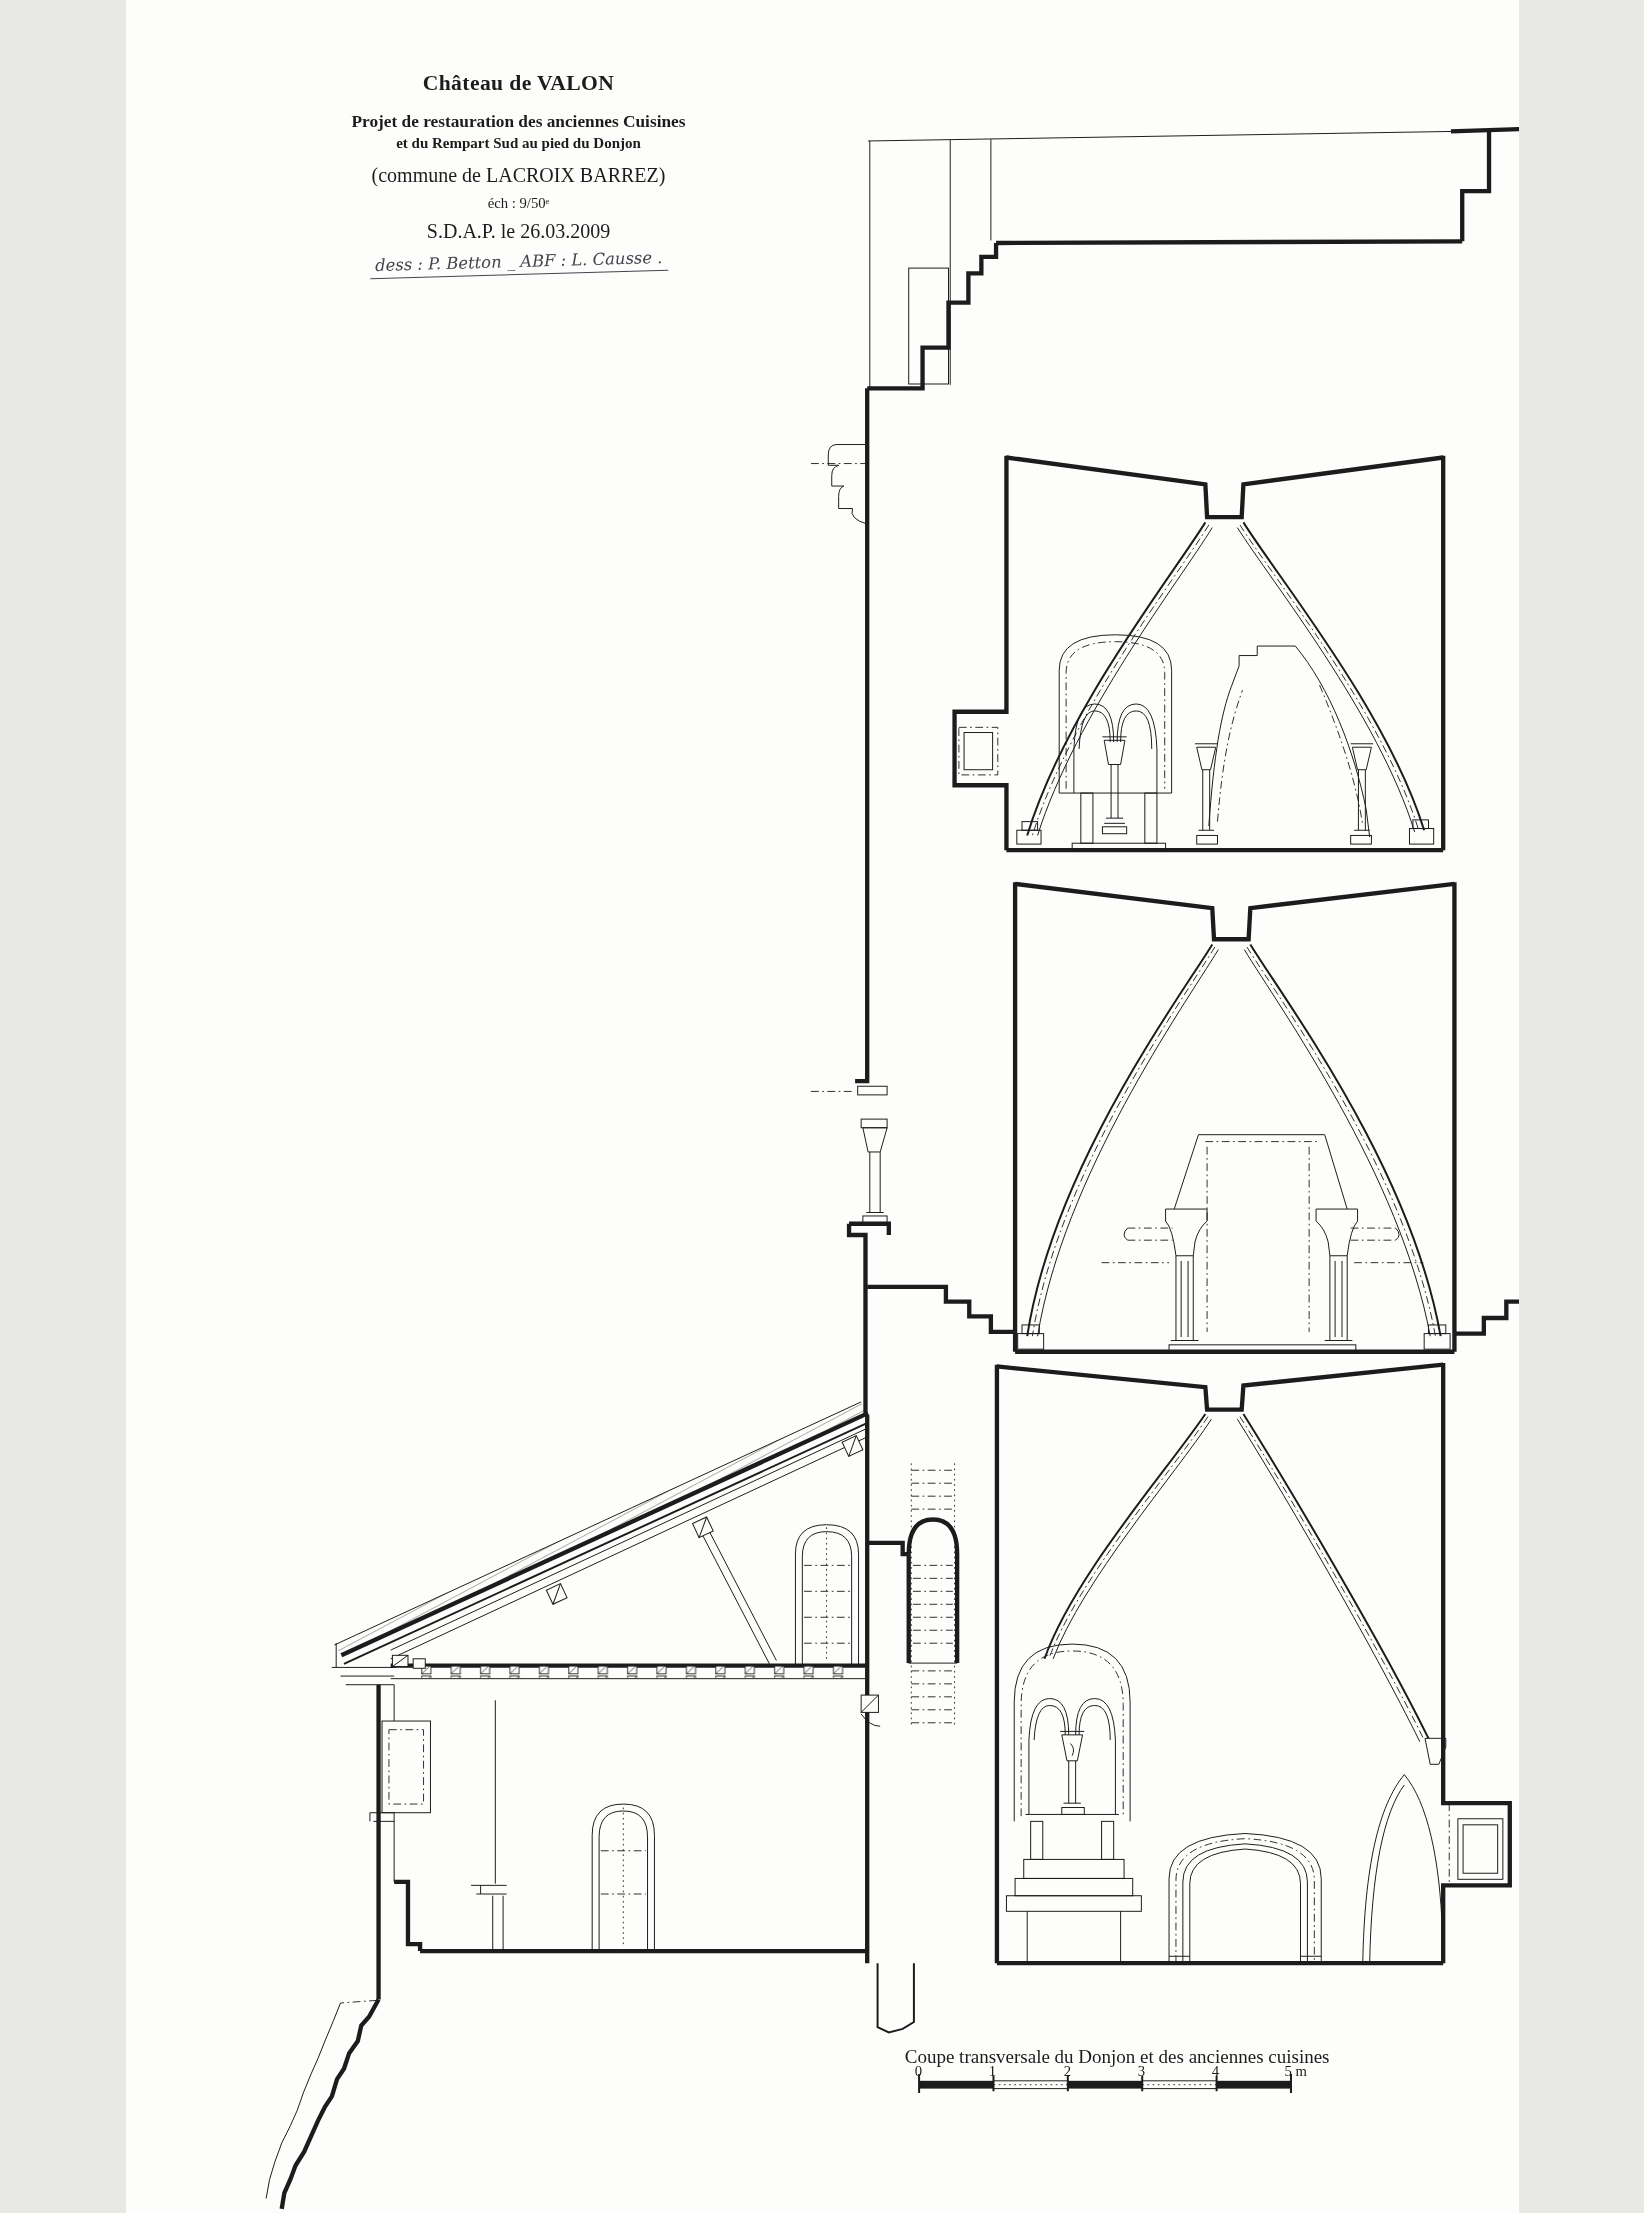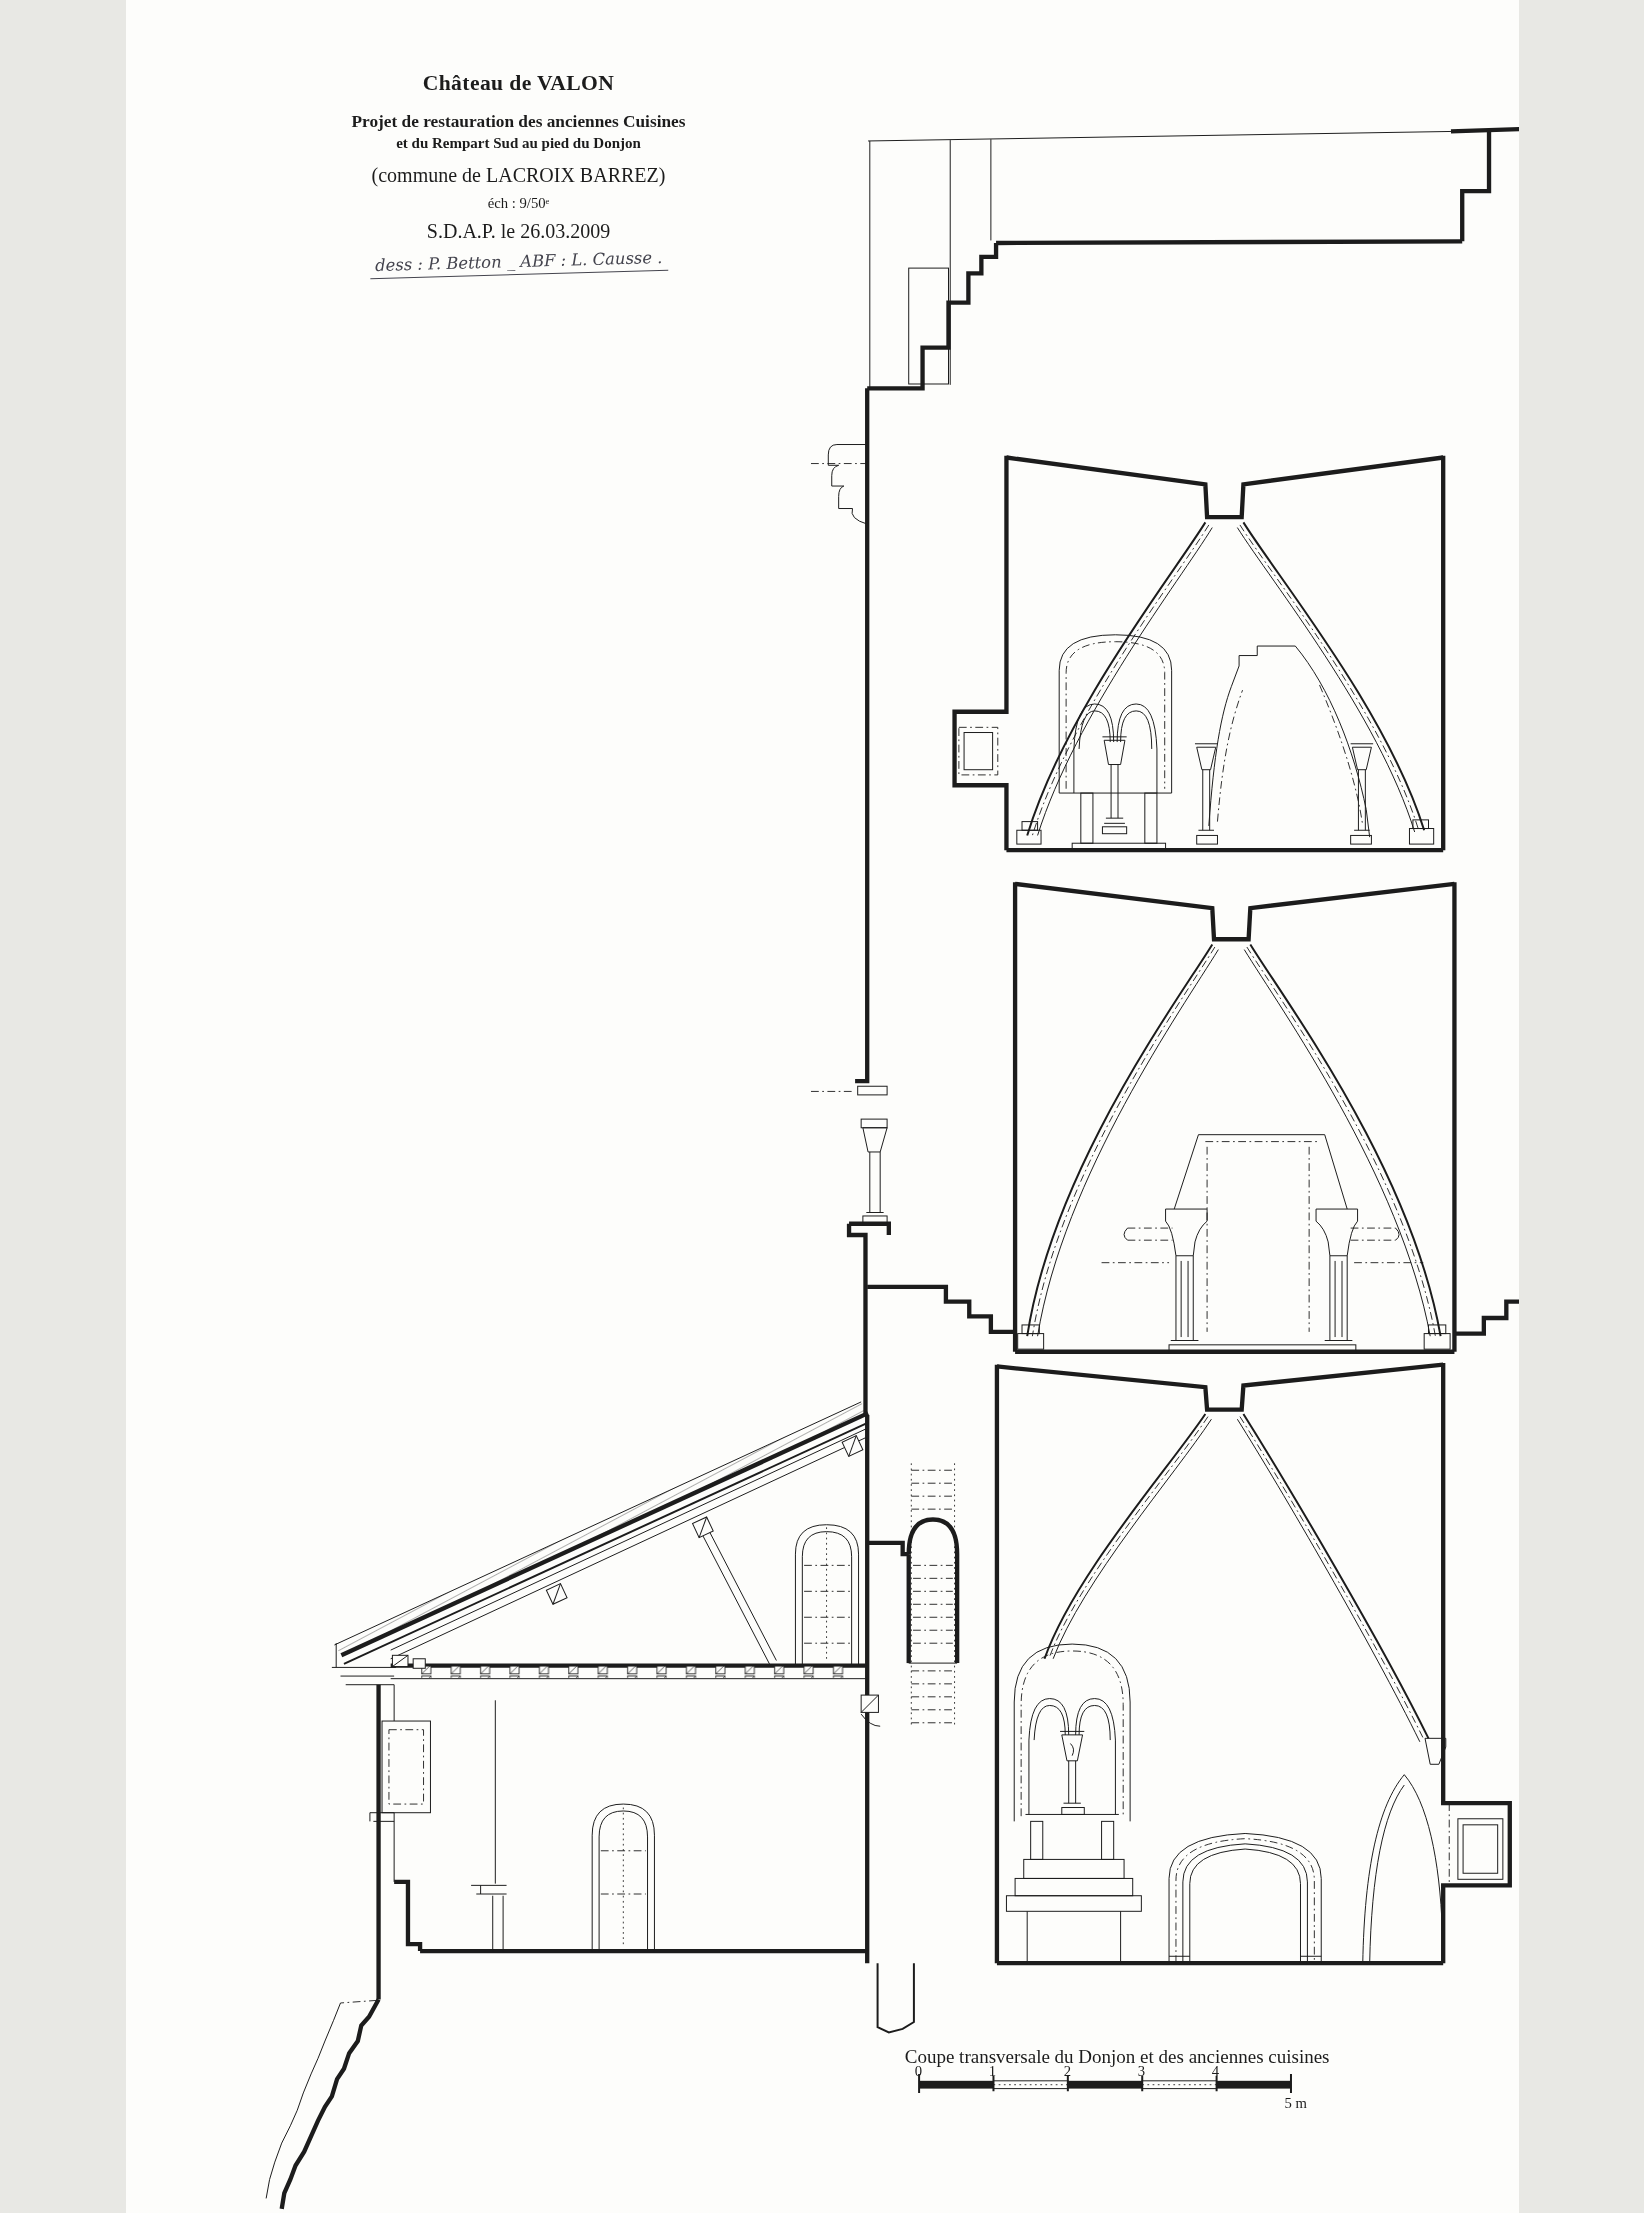--- a/index.html
+++ b/index.html
@@ -385,16 +385,16 @@
       <path class="m" d="M917,2398 V2420 M1003,2400 V2418 M1089,2400 V2418 M1175,2400 V2418 M1261,2400 V2418 M1347,2398 V2420"></path>
     </g>
   </svg>
 
   <div id="caption">Coupe transversale du Donjon et des anciennes cuisines</div>
   <span class="tick" style="left:793px;">0</span>
   <span class="tick" style="left:867px;">1</span>
   <span class="tick" style="left:942px;">2</span>
   <span class="tick" style="left:1016px;">3</span>
   <span class="tick" style="left:1090px;">4</span>
-  <span class="tick-end" style="left:1159px;margin-top:32px;">5 m</span>
+  <span class="tick-end" style="left:1159px;">5 m</span>
 
 </div>
 
 
 </body></html>

